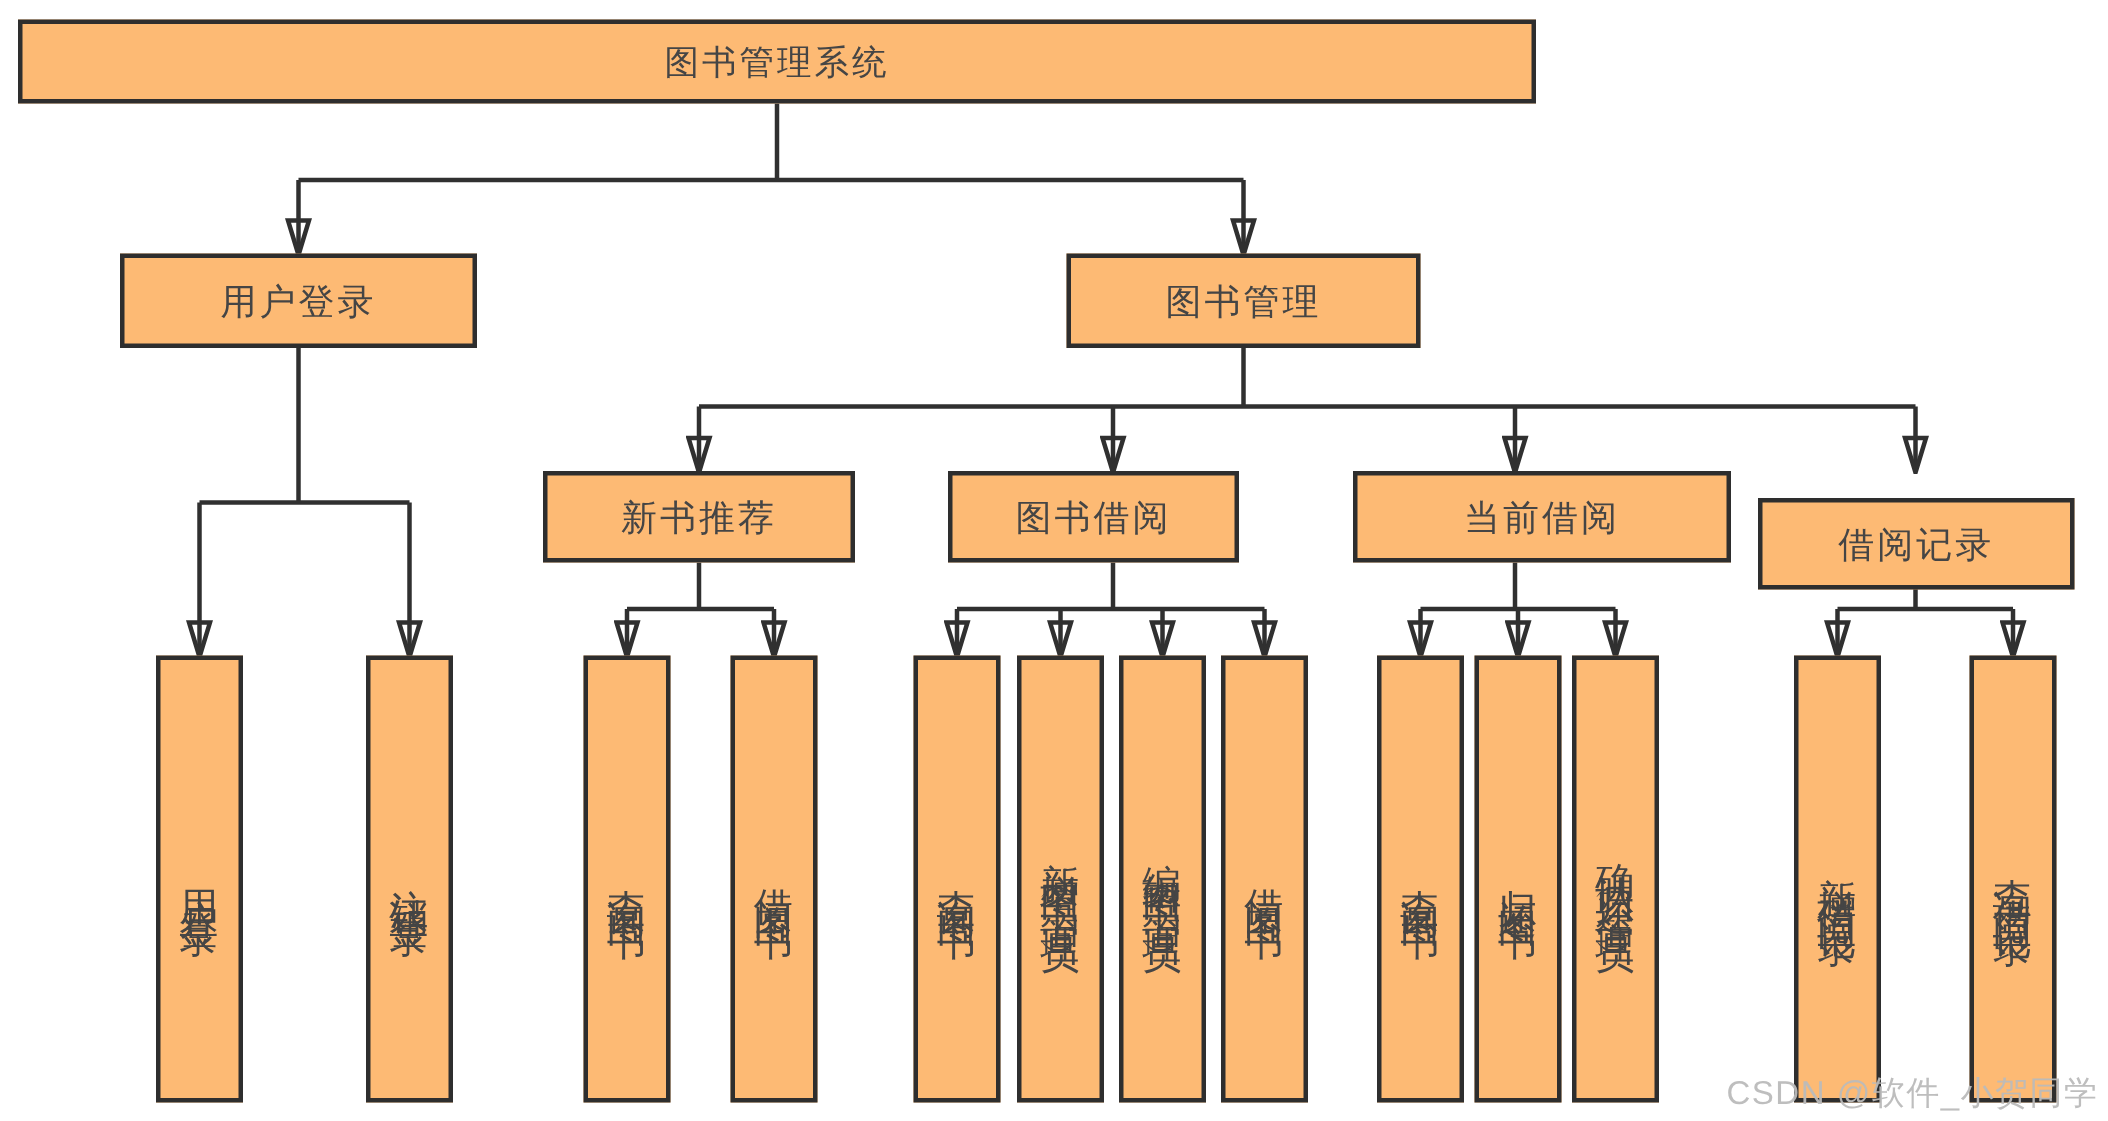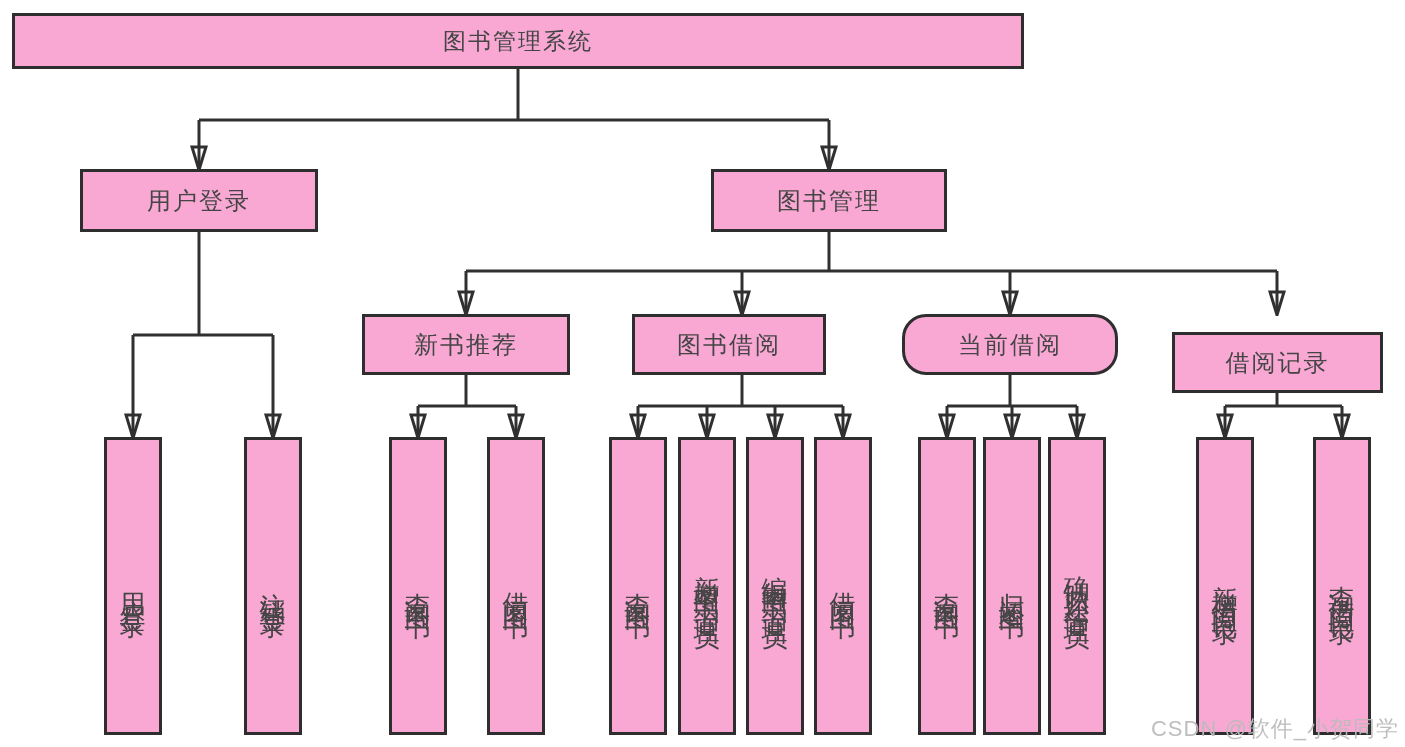--- a/index.html
+++ b/index.html
@@ -24,21 +24,21 @@
   }
   .connectors path {
     stroke: #303030;
     stroke-width: 3;
     fill: none;
   }
   .node {
     position: absolute;
     box-sizing: border-box;
     border: 3px solid #2e2e2e;
-    background: #f9a8d4;
+    background: #fdba74;
     display: flex;
     align-items: center;
     justify-content: center;
     color: #454545;
     z-index: 1;
   }
   .hbox { font-size: 24px; letter-spacing: 2px; }
   .root-box { font-size: 23px; }
   .leaf {
     top: 437px;
@@ -127,21 +127,21 @@
   <div class="node hbox" style="left:362px; top:314px; width:208px; height:61px;">
     <span>新书推荐</span>
   </div>
 
   <div class="node hbox" style="left:711px; top:169px; width:236px; height:63px;">
     <span>图书管理</span>
   </div>
   <div class="node hbox" style="left:632px; top:314px; width:194px; height:61px;">
     <span>图书借阅</span>
   </div>
-  <div class="node hbox" style="left:902px; top:314px; width:216px; height:61px;border-radius:24px;">
+  <div class="node hbox" style="left:902px; top:314px; width:252px; height:61px;">
     <span>当前借阅</span>
   </div>
   <div class="node hbox" style="left:1172px; top:332px; width:211px; height:61px;">
     <span>借阅记录</span>
   </div>
 
   <div class="node leaf" style="left:104px;">
     <span class="vtext">用户登录</span>
   </div>
   <div class="node leaf" style="left:244px;">

